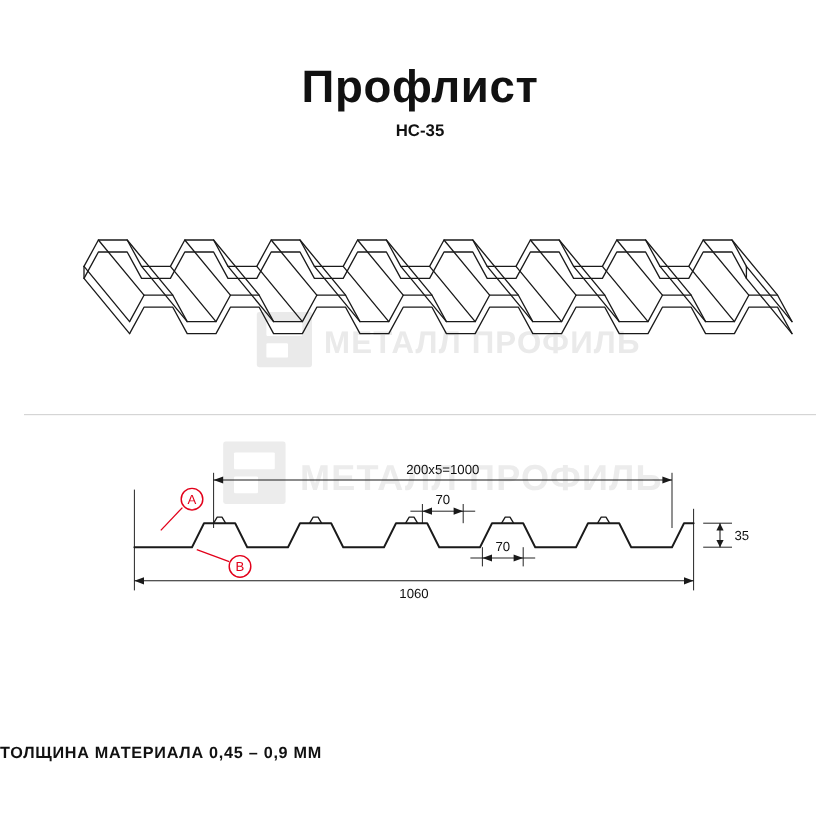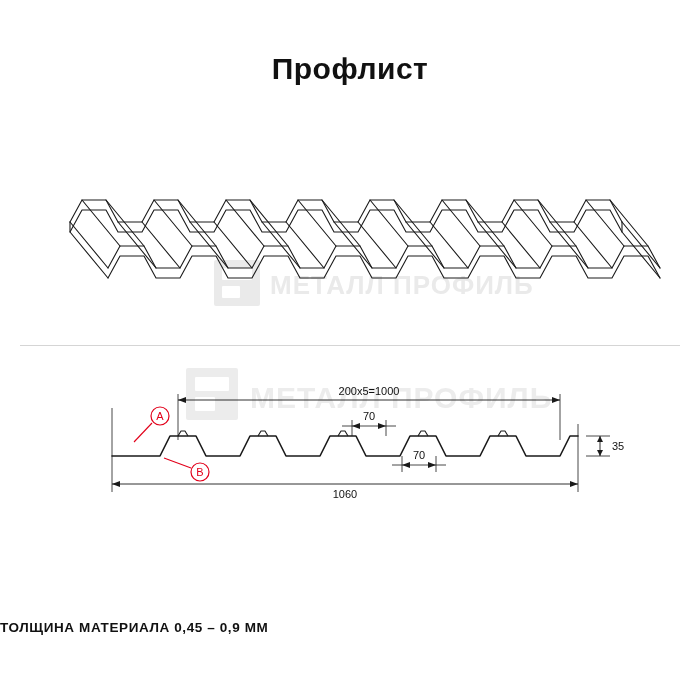--- a/index.html
+++ b/index.html
@@ -20,21 +20,21 @@
     inset: 0;
     width: 700px;
     height: 700px;
   }
   .title {
     position: absolute;
     top: 52px;
     left: 0;
     width: 700px;
     text-align: center;
-    font-size: 30px;
+    font-size: 38px;
     font-weight: bold;
     letter-spacing: 0.5px;
     color: #111111;
   }
   .subtitle {
     position: absolute;
     top: 100px;
     left: 0;
     width: 700px;
     text-align: center;
@@ -83,20 +83,21 @@
   .wm2 { left: 186px; top: 358px; }
   svg { display: block; overflow: visible; }
   text { font-family: "Liberation Sans", sans-serif; }
 </style>
 </head>
 <body>
 
 <div class="page">
 
   <div class="title">Профлист</div>
+  <div class="subtitle">НС-35</div>
 
   <div class="wm wm1">
     <svg width="290" height="62" viewBox="0 0 290 62">
       <g fill="#eaeaea">
         <rect x="0" y="8" width="46" height="46" rx="2"></rect>
       </g>
       <g fill="#ffffff">
         <rect x="8" y="16" width="30" height="12" rx="1"></rect>
         <rect x="8" y="34" width="18" height="12" rx="1"></rect>
       </g>

